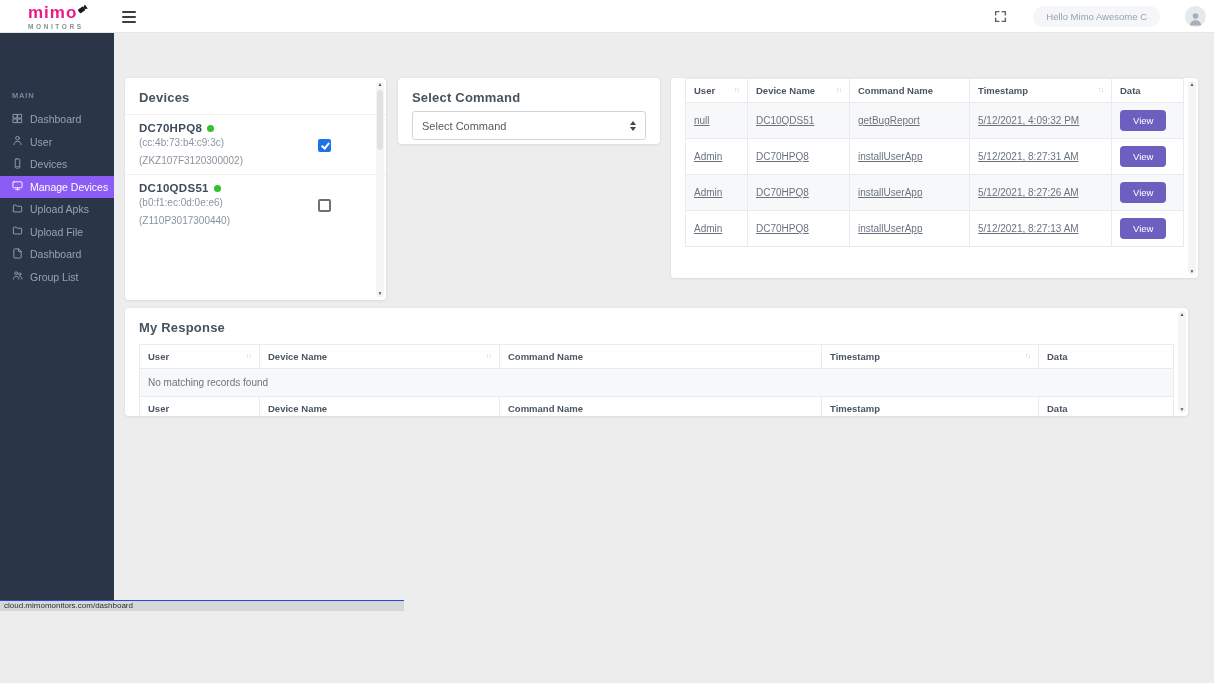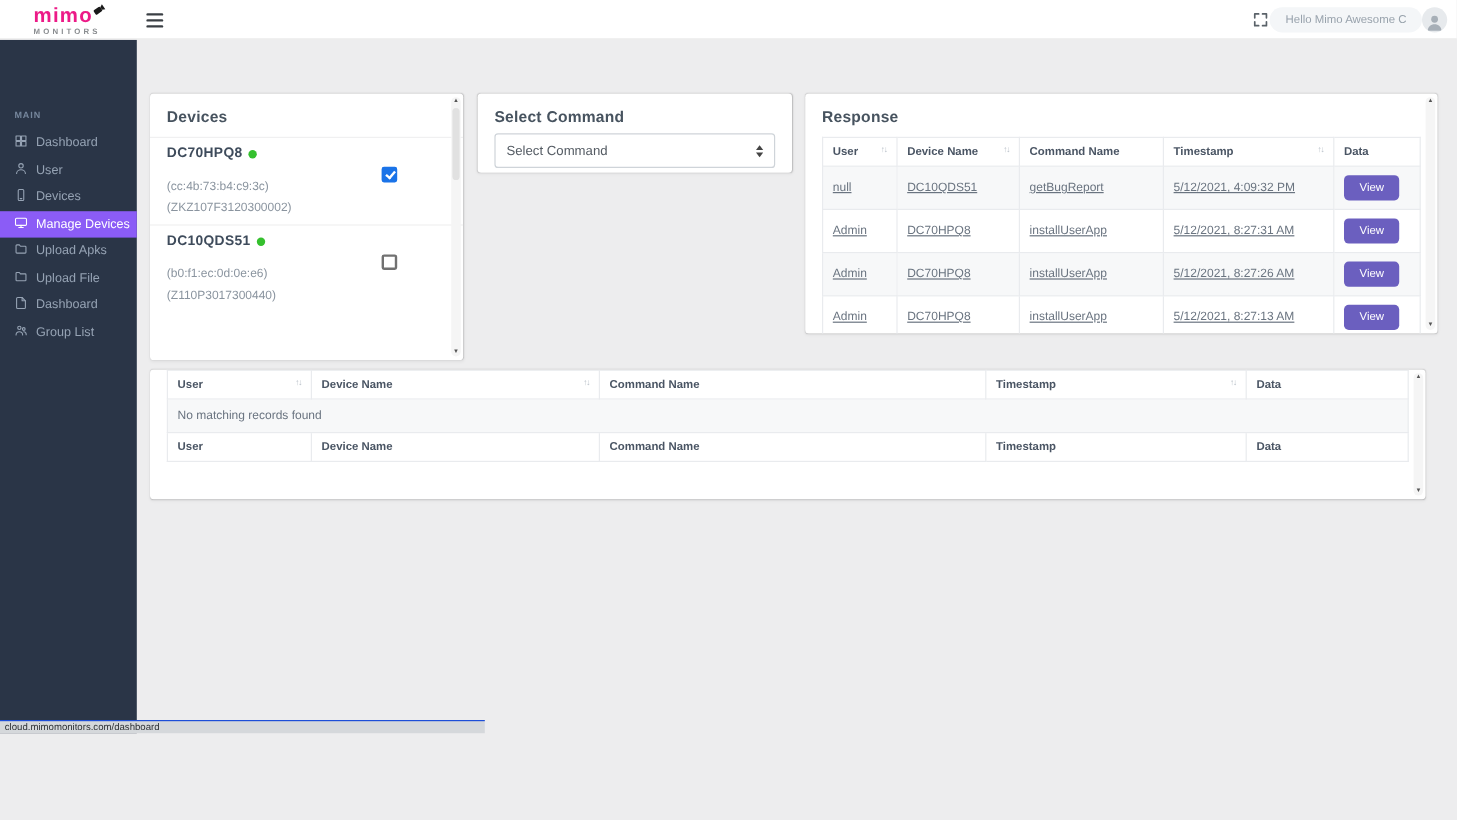--- a/index.html
+++ b/index.html
@@ -10,21 +10,21 @@
   
   .topbar { position: absolute; top: 0; left: 0; right: 0; height: 33px;
             background: #ffffff; border-bottom: 1px solid #e6e6e6; z-index: 5; }
   .logo { position: absolute; left: 28px; top: 4px; cursor: pointer; }
   .logo-row { display: flex; align-items: flex-start; line-height: 1; }
   .logo-text { color: #ec1a87; font-weight: bold; font-size: 17px; letter-spacing: 1px; }
   .logo-cam { margin-left: -1px; margin-top: -2px; }
   .logo-sub { color: #8a8d90; font-size: 6.5px; letter-spacing: 2.6px; margin-top: 2px; font-weight: bold; }
   .hamburger { position: absolute; left: 122px; top: 11px; width: 14px; cursor: pointer; }
   .hamburger span { display: block; height: 2px; background: #3a3f44; margin-bottom: 3px; border-radius: 1px; }
-  .topbar-right { position: absolute; right: 8px; top: 0; height: 33px; display: flex; align-items: center; gap: 0; }
+  .topbar-right { position: absolute; right: 8px; top: 0; height: 33px; display: flex; align-items: center; gap: 25px; }
   .fullscreen { width: 14px; height: 14px; cursor: pointer; display: flex; align-items: center; }
   .greeting { background: #f4f6f8; color: #98a2ac; font-size: 9.5px; border-radius: 11px;
               padding: 5px 13px; white-space: nowrap; cursor: pointer; }
   .avatar { width: 21px; height: 21px; border-radius: 50%; background: #e7eaed; overflow: hidden;
             display: flex; align-items: flex-end; justify-content: center; cursor: pointer; }
 
   
   .sidebar { position: absolute; top: 33px; left: 0; bottom: 0; width: 114px; background: #2a3547; z-index: 4; }
   .side-section { padding: 10px 12px 8px; font-size: 7.5px; letter-spacing: 0.8px; color: #76879d; font-weight: bold; margin-top: 48px; }
   .side-item { height: 22.5px; display: flex; align-items: center; gap: 7px; padding-left: 12px;
@@ -46,21 +46,21 @@
   .vscroll { position: absolute; top: 3px; right: 2px; bottom: 3px; width: 8px; background: #f5f5f5; border-radius: 4px; }
   .varrow { position: absolute; left: 0; width: 8px; font-size: 5px; color: #555; text-align: center; line-height: 7px; }
   .varrow.up { top: 0; } .varrow.down { bottom: 0; }
   .vthumb { position: absolute; left: 1px; top: 9px; width: 6px; height: 28%; background: #e1e1e1; border-radius: 3px; }
 
   
   .device-item { position: relative; border-top: 1px solid #f0f0f1; padding: 7px 14px 8px; }
   .device-name-row { display: flex; align-items: center; gap: 5px; }
   .device-name { font-size: 11.5px; font-weight: 600; color: #3e4b5b; letter-spacing: .3px; }
   .status-dot { width: 7px; height: 7px; border-radius: 50%; background: #35c02e; }
-  .device-mac { font-size: 10px; color: #8a949f; margin-top: 16px; }
+  .device-mac { font-size: 10px; color: #8a949f; margin-top: 3px; }
   .device-serial { font-size: 10px; color: #8a949f; margin-top: 7px; }
   .checkbox { position: absolute; right: 55px; top: 24px; width: 13px; height: 13px;
               border: 2px solid #717171; border-radius: 2px; background: #fff; cursor: pointer; }
   .checkbox.checked { background: #1a73e8; border-color: #1a73e8; }
   .checkbox.checked::after { content: ""; position: absolute; left: 2.5px; top: -0.5px;
               width: 3px; height: 6px; border: solid #fff; border-width: 0 2px 2px 0; transform: rotate(40deg); }
 
   
   .select-panel .panel-title { padding-bottom: 6px; }
   .select-box { margin: 0 14px; height: 29px; border: 1px solid #cfd4d9; border-radius: 3px;
@@ -230,21 +230,20 @@
     <div class="select-box">
       <span>Select Command</span>
       <span class="select-arrows">
           <i class="tri-up"></i>
           <i class="tri-down"></i>
         </span>
     </div>
   </section>
 
   <section class="panel response-panel">
-    <div class="panel-title">Response</div>
     <table class="data-table">
       <colgroup>
           <col style="width:62px">
           <col style="width:102px">
           <col style="width:120px">
           <col style="width:142px">
           <col>
         </colgroup>
       <thead>
         <tr>
@@ -291,20 +290,21 @@
         </tbody>
 
     </table>
     <div class="vscroll">
       <div class="varrow up">▲</div>
       <div class="varrow down">▼</div>
     </div>
   </section>
 
   <section class="panel myresponse-panel">
+    <div class="panel-title">My Response</div>
     <table class="data-table">
       <colgroup>
           <col style="width:120px">
           <col style="width:240px">
           <col style="width:322px">
           <col style="width:217px">
           <col>
         </colgroup>
       <thead>
         <tr>

